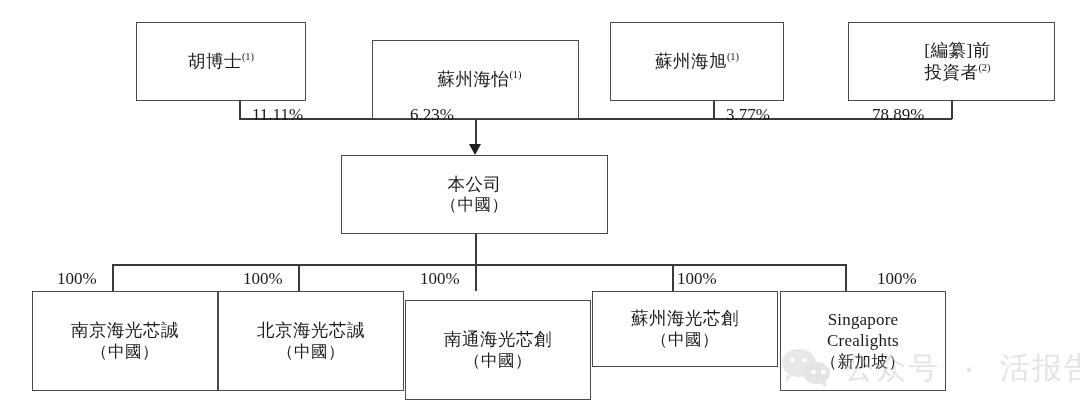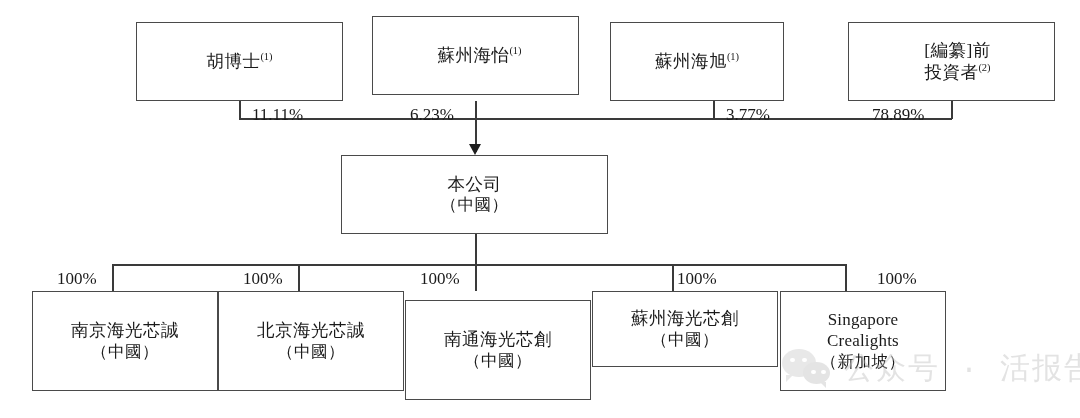--- a/index.html
+++ b/index.html
@@ -144,25 +144,25 @@
     width: 4.5px; height: 4.5px;
     border-radius: 50%;
     background: #ffffff;
   }
 </style>
 </head>
 <body>
 
 <div id="chart-canvas">
 
-  <div class="node-box" style="left:136px; top:22px; width:207px; height:79px;">
+  <div class="node-box" style="left:136px; top:22px; width:170px; height:79px;">
     <span class="node-line cn"><span>胡博士</span><sup class="fn">(1)</sup></span>
   </div>
 
-  <div class="node-box" style="left:372px; top:16px; width:207px; height:79px;padding-left:8px;">
+  <div class="node-box" style="left:372px; top:40px; width:207px; height:79px;padding-left:8px;">
     <span class="node-line cn"><span>蘇州海怡</span><sup class="fn">(1)</sup></span>
   </div>
 
   <div class="node-box" style="left:610px; top:22px; width:174px; height:79px;justify-content:center;">
     <span class="node-line cn"><span>蘇州海旭</span><sup class="fn">(1)</sup></span>
   </div>
 
   <div class="node-box" style="left:848px; top:22px; width:207px; height:79px;padding-left:12px;">
     <span class="node-line cn"><span class="bracket-bold">[編纂]</span><span>前</span></span>
     <span class="node-line cn"><span>投資者</span><sup class="fn">(2)</sup></span>

